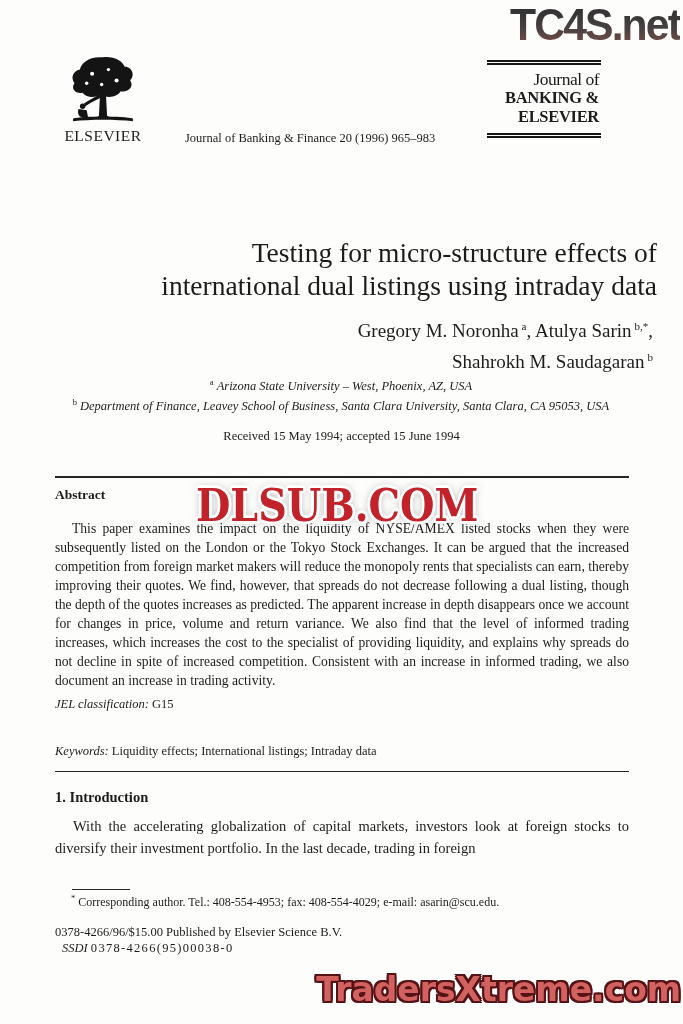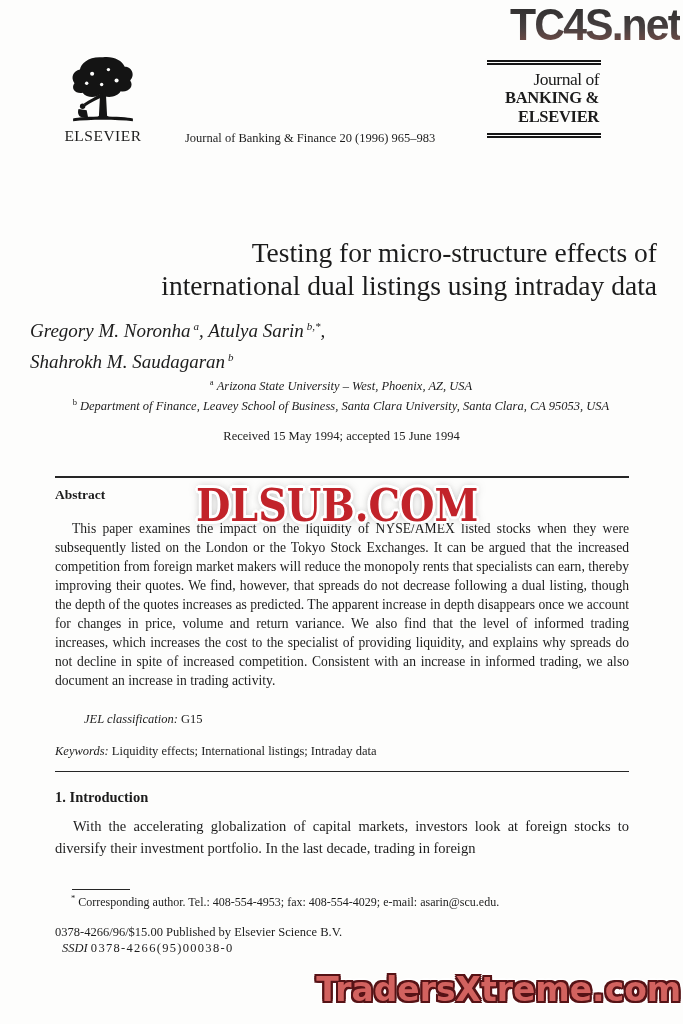--- a/index.html
+++ b/index.html
@@ -64,37 +64,37 @@
     border-top: 5px double #161616;
     border-bottom: 5px double #161616;
     padding: 5px 2px 7px 0;
     text-align: right;
   }
   .jb1 { font-size: 17.5px; line-height: 18px; letter-spacing: -0.5px; }
   .jb2, .jb3 { font-size: 16.5px; line-height: 19px; font-weight: 600; letter-spacing: -0.3px; }
 
   
   .title { left: 34px; width: 623px; top: 236px; text-align: right; font-size: 27.5px; line-height: 33px; }
-  .authors { left: 30px; width: 623px; top: 313px; text-align: left; font-size: 19px; line-height: 27px; font-style: italic; }
+  .authors { left: 30px; width: 623px; top: 313px; text-align: right; font-size: 19px; line-height: 27px; }
   .authors sup { font-size: 11px; margin-left: 3px; }
   .affils { left: 65px; width: 552px; top: 374px; text-align: center; font-style: italic; font-size: 12.5px; line-height: 16px; }
   .affils sup { font-style: normal; font-size: 8.5px; margin-right: 3px; }
   .received { left: 30px; width: 623px; top: 429px; text-align: center; font-size: 12.5px; }
 
   
   .rule { left: 55px; width: 574px; border-top: 2px solid #262626; height: 0; }
   .rule-1 { top: 476px; }
   .rule-2 { top: 771px; border-top-width: 1.5px; }
   .foot-rule { left: 72px; top: 889px; width: 58px; border-top: 1.5px solid #262626; height: 0; }
 
   
   .abstract-head { left: 55px; top: 487px; font-weight: bold; font-size: 13.5px; text-align: center; }
   .abstract-text { left: 55px; width: 574px; top: 519px; font-size: 13.6px; line-height: 19px; text-align: justify; text-indent: 17px; }
   .jel, .keywords { left: 55px; width: 574px; font-size: 12.5px; }
-  .jel { top: 712px; margin-left: 29px; }
+  .jel { top: 697px; }
   .keywords { top: 744px; }
   .lbl-italic { font-style: italic; }
 
   
   .sec-head { left: 55px; top: 789px; font-weight: bold; font-size: 14.5px; }
   .intro { left: 55px; width: 574px; top: 815px; font-size: 14.5px; line-height: 22px; text-align: justify; text-indent: 18px; }
 
   
   .footnote { left: 55px; width: 574px; top: 893px; font-size: 12px; text-indent: 16px; }
   .footnote sup { font-size: 8.5px; margin-right: 3px; }

